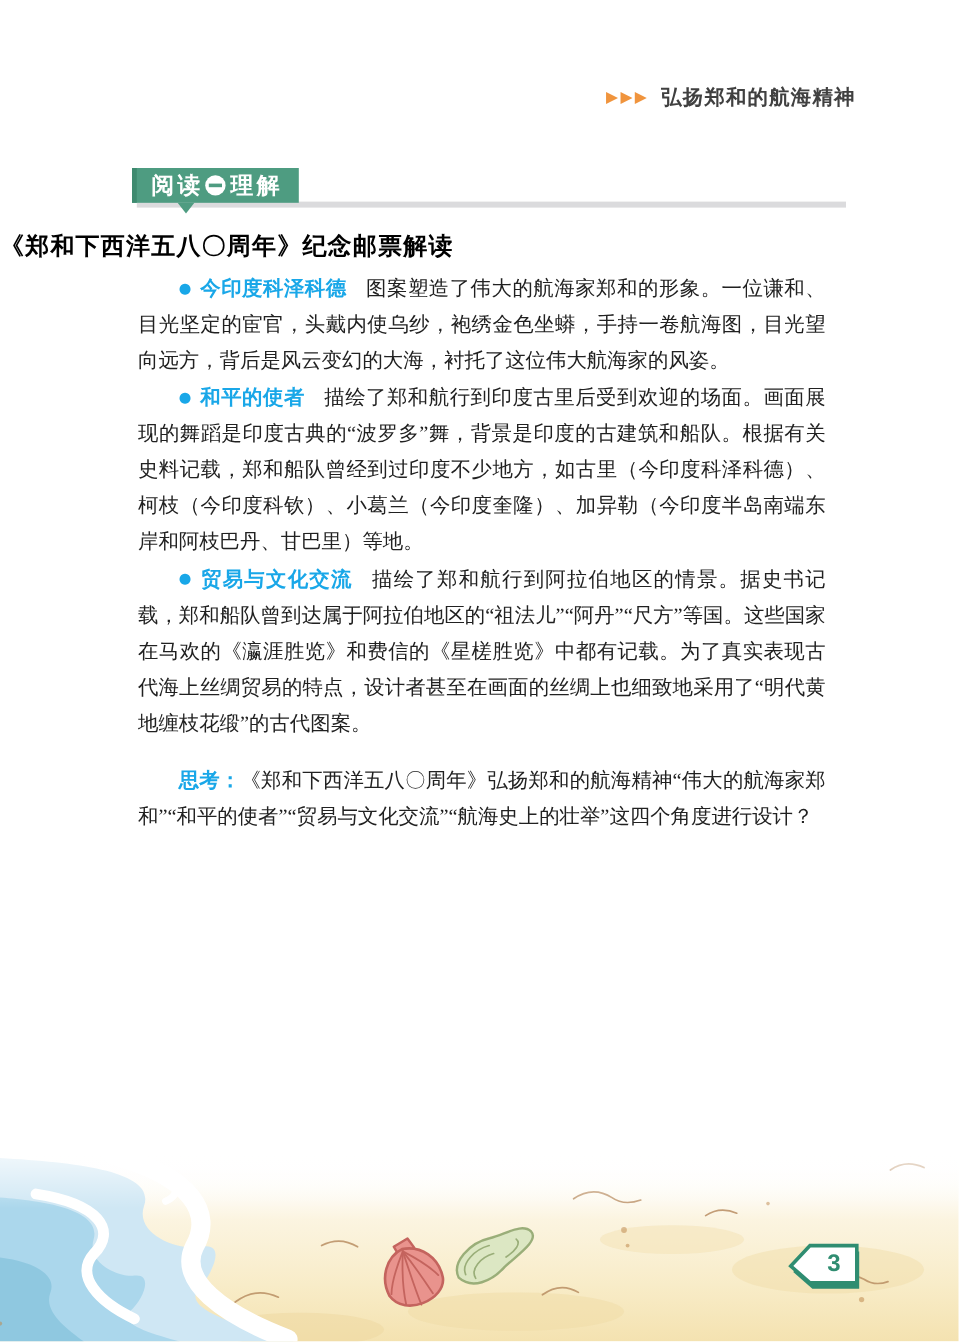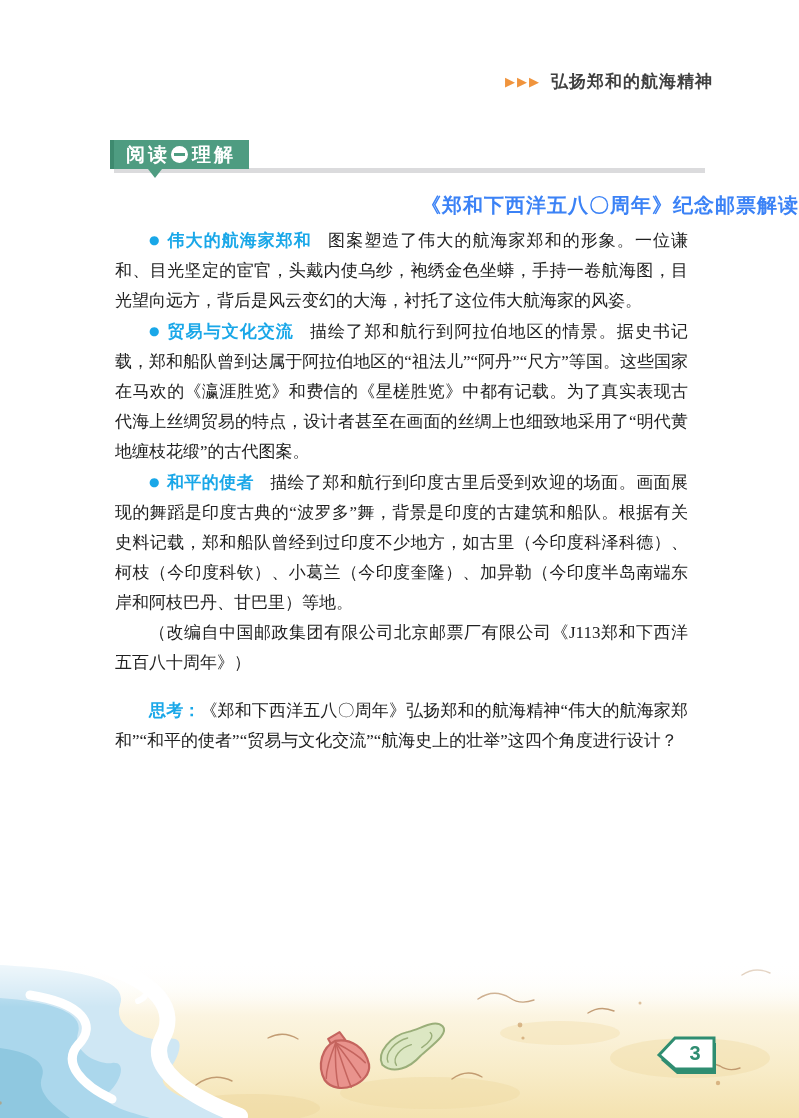--- a/index.html
+++ b/index.html
@@ -40,22 +40,22 @@
   .badge-icon::after{
     content:"";position:absolute;left:3px;right:3px;top:7px;height:3px;background:#4e9c81;
   }
   .badge-tail{
     position:absolute;left:34px;top:29px;width:0;height:0;
     border:7px solid transparent;border-top:9px solid #4e9c81;border-bottom:none;
   }
 
   
   .article-title{
-    position:absolute;top:192px;left:0;right:0;margin:0;text-align:right;
-    color:#3b82f6;font-size:20px;font-weight:bold;letter-spacing:1px;
+    position:absolute;top:192px;left:0;right:0;margin:0;text-align:left;
+    color:#000000;font-size:20px;font-weight:bold;letter-spacing:1px;
     font-family:"Liberation Sans","DejaVu Sans",sans-serif;
   }
 
   
   .body-col{
     position:absolute;top:225px;left:115px;width:573px;
     font-size:17px;line-height:30px;color:#212121;text-align:justify;
   }
   .body-col p{margin:0;text-indent:2em;}
   .bullet{
@@ -172,29 +172,28 @@
     <span>阅读</span>
     <span class="badge-icon"></span>
     <span>理解</span>
     <span class="badge-tail"></span>
   </div>
 
   <h1 class="article-title">《郑和下西洋五八〇周年》纪念邮票解读</h1>
 
   <div class="body-col">
     <p>
-      <span class="bullet">●</span><span class="lead">伟大的航海家郑和</span><span>图案塑造了伟大的航海家郑和的形象。一位谦和、目光坚定的宦官，头戴内使乌纱，袍绣金色坐蟒，手持一卷航海图，目光望向远方，背后是风云变幻的大海，衬托了这位伟大航海家的风姿。</span>
+      <span class="bullet">●</span><span class="lead">今印度科泽科德</span><span>图案塑造了伟大的航海家郑和的形象。一位谦和、目光坚定的宦官，头戴内使乌纱，袍绣金色坐蟒，手持一卷航海图，目光望向远方，背后是风云变幻的大海，衬托了这位伟大航海家的风姿。</span>
+    </p>
+    <p>
+      <span class="bullet">●</span><span class="lead">和平的使者</span><span>描绘了郑和航行到印度古里后受到欢迎的场面。画面展现的舞蹈是印度古典的“波罗多”舞，背景是印度的古建筑和船队。根据有关史料记载，郑和船队曾经到过印度不少地方，如古里（今印度科泽科德）、柯枝（今印度科钦）、小葛兰（今印度奎隆）、加异勒（今印度半岛南端东岸和阿枝巴丹、甘巴里）等地。</span>
     </p>
     <p>
       <span class="bullet">●</span><span class="lead">贸易与文化交流</span><span>描绘了郑和航行到阿拉伯地区的情景。据史书记载，郑和船队曾到达属于阿拉伯地区的“祖法儿”“阿丹”“尺方”等国。这些国家在马欢的《瀛涯胜览》和费信的《星槎胜览》中都有记载。为了真实表现古代海上丝绸贸易的特点，设计者甚至在画面的丝绸上也细致地采用了“明代黄地缠枝花缎”的古代图案。</span>
     </p>
-    <p>
-      <span class="bullet">●</span><span class="lead">和平的使者</span><span>描绘了郑和航行到印度古里后受到欢迎的场面。画面展现的舞蹈是印度古典的“波罗多”舞，背景是印度的古建筑和船队。根据有关史料记载，郑和船队曾经到过印度不少地方，如古里（今印度科泽科德）、柯枝（今印度科钦）、小葛兰（今印度奎隆）、加异勒（今印度半岛南端东岸和阿枝巴丹、甘巴里）等地。</span>
-    </p>
-    <p>（改编自中国邮政集团有限公司北京邮票厂有限公司《J113郑和下西洋五百八十周年》）</p>
     <p class="think">
       <span class="think-label">思考：</span><span class="think-text">《郑和下西洋五八〇周年》弘扬郑和的航海精神“伟大的航海家郑和”“和平的使者”“贸易与文化交流”“航海史上的壮举”这四个角度进行设计？</span>
     </p>
   </div>
 
   <div class="page-tab">
     <svg viewBox="0 0 64 44" xmlns="http://www.w3.org/2000/svg">
       <polygon points="5,26 21,9 60,9 60,40 21,40" fill="#2f8d71"></polygon>
       <polygon points="3,21 19,4 58,4 58,35 19,35" fill="#ffffff" stroke="#2f8d71" stroke-width="3" stroke-linejoin="miter"></polygon>
     </svg>

